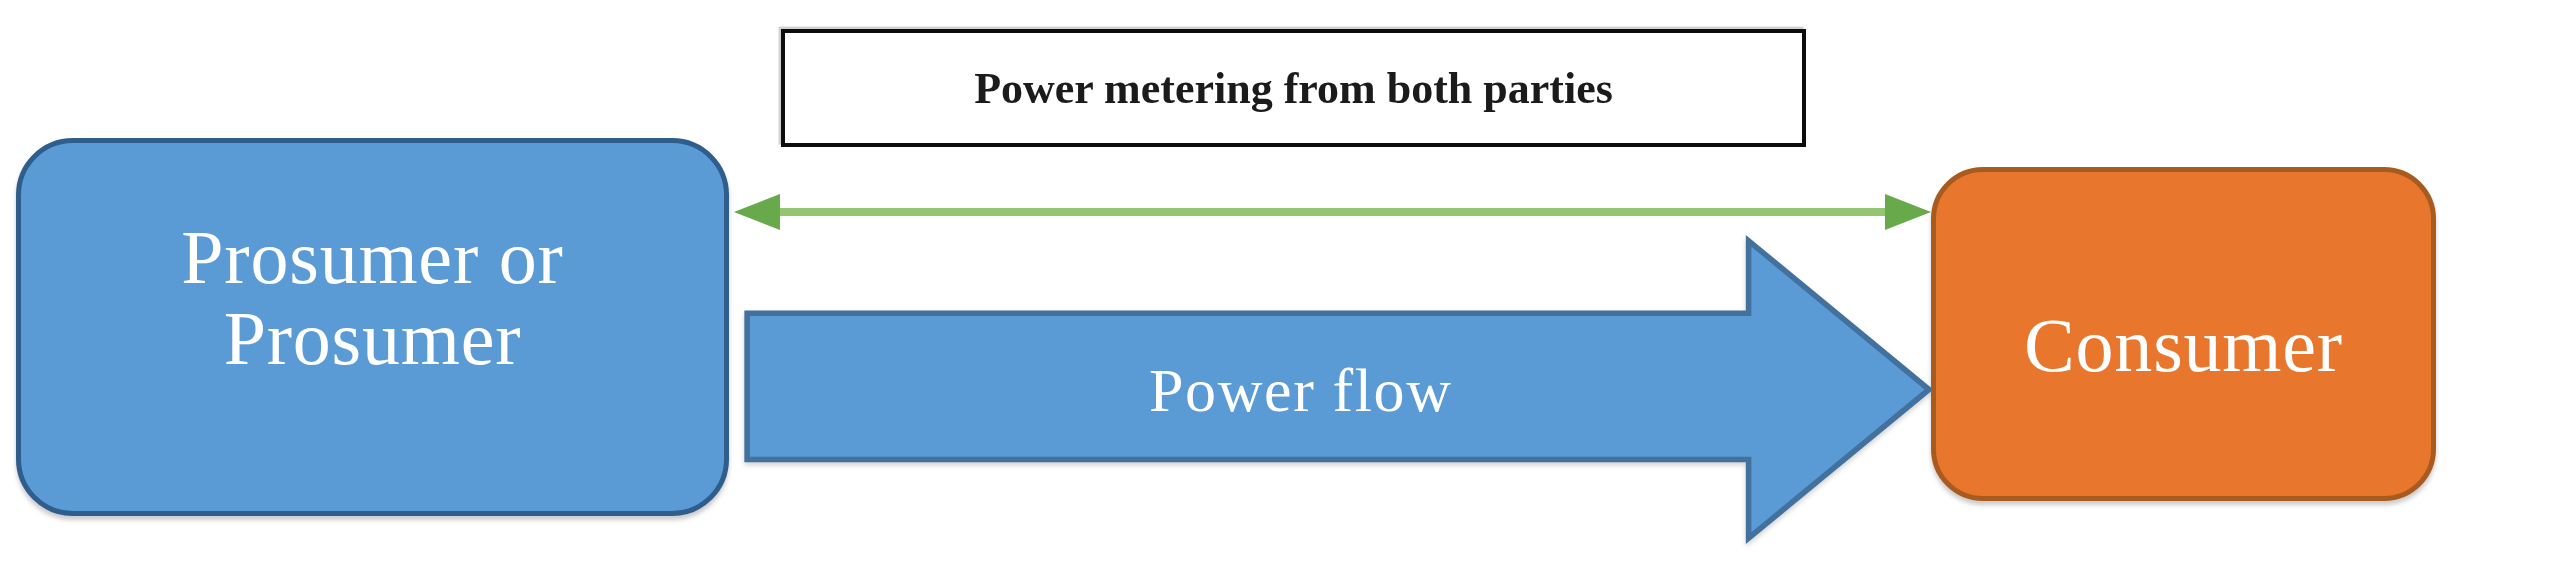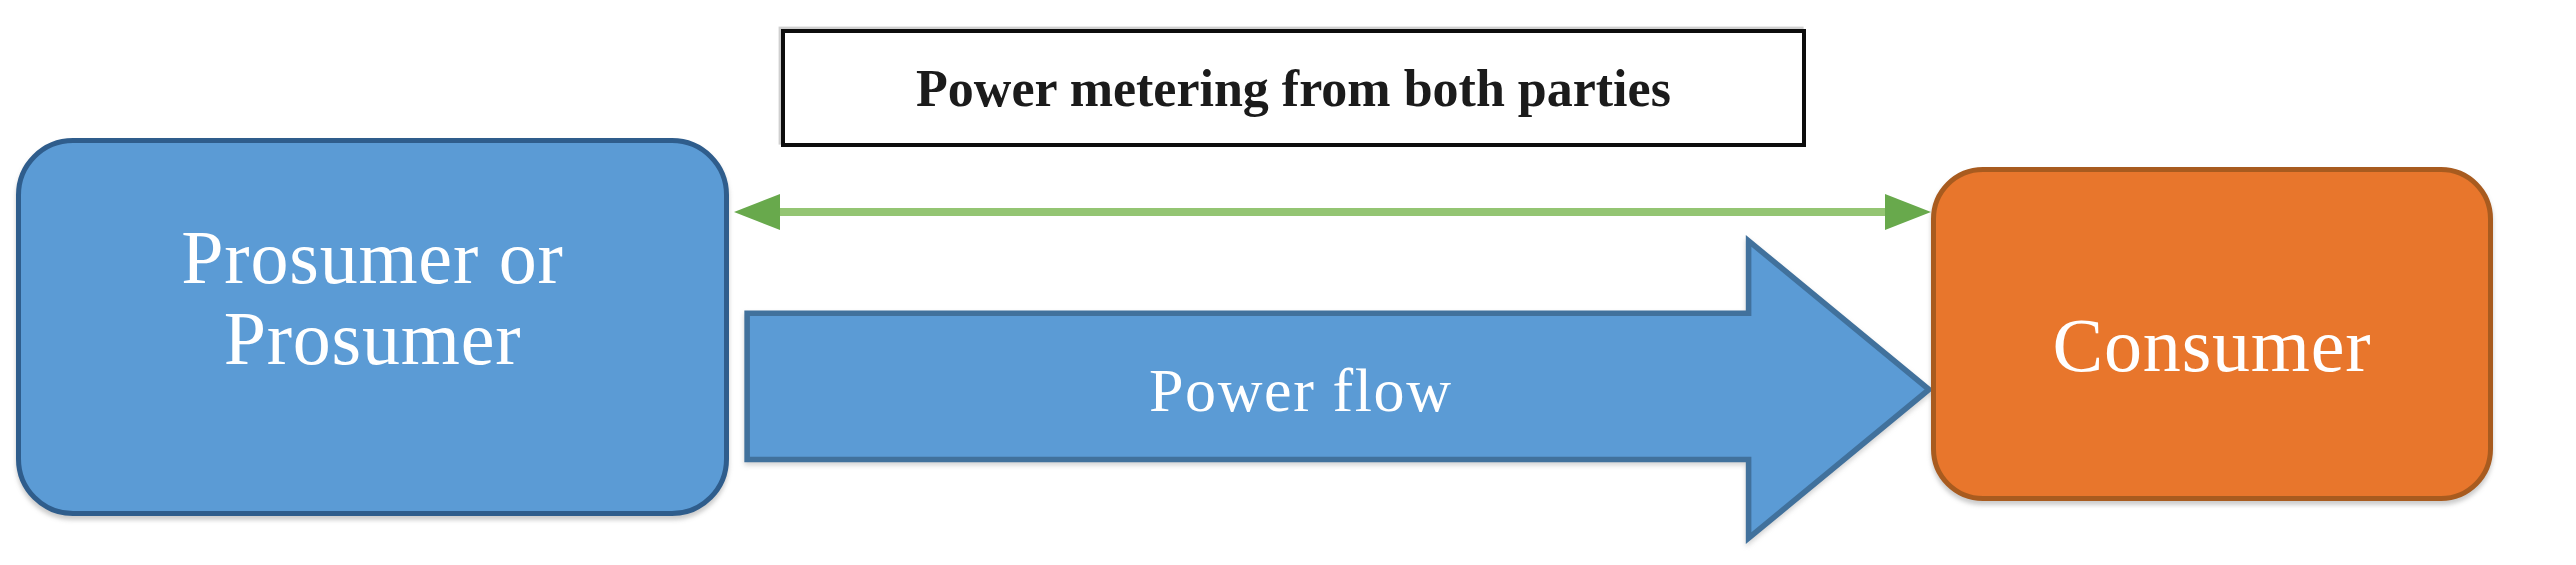--- a/index.html
+++ b/index.html
@@ -25,21 +25,21 @@
     height: 118px;
     box-sizing: border-box;
     border-style: solid;
     border-width: 4.8px;
     display: flex;
     align-items: center;
     justify-content: center;
     box-shadow: -2.4px -2.4px 0 rgba(170,170,170,0.55);
   }
   .title-box .title-text {
-    font-size: 52px;
+    font-size: 44px;
     font-weight: 700;
     letter-spacing: 0px;
     white-space: nowrap;
   }
 
   
   .node {
     position: absolute;
     box-sizing: border-box;
     border-style: solid;
@@ -53,21 +53,21 @@
   .node-prosumer {
     left: 16px;
     top: 138px;
     width: 713px;
     height: 378px;
     border-radius: 57px;
   }
   .node-consumer {
     left: 1931px;
     top: 167px;
-    width: 562px;
+    width: 505px;
     height: 334px;
     border-radius: 52px;
   }
   .node .node-label {
     font-size: 76px;
     line-height: 81px;
     letter-spacing: 0.8px;
     white-space: nowrap;
   }
   .node-prosumer .node-label { transform: translateY(-29px); }

